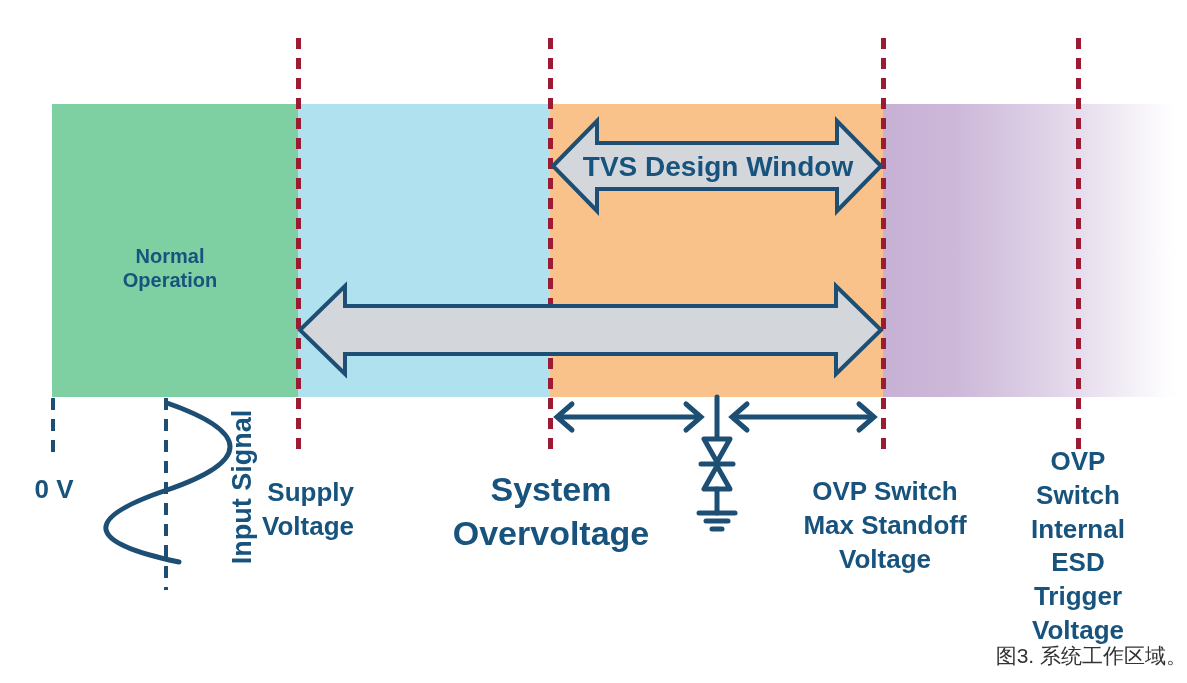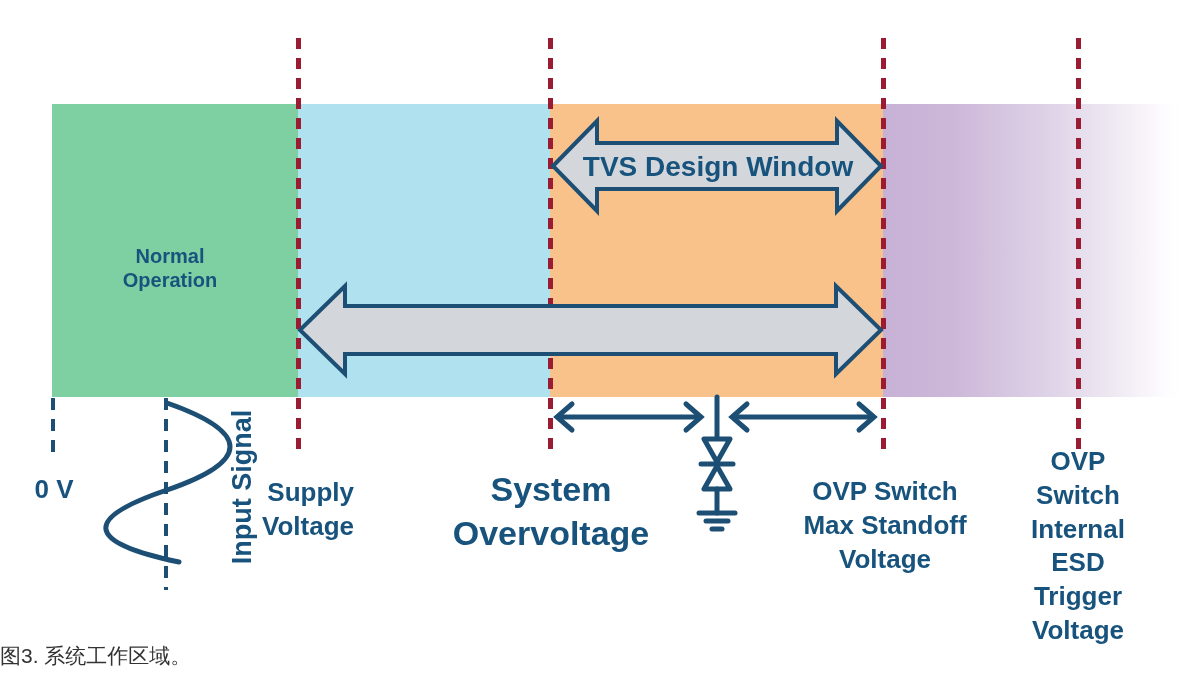--- a/index.html
+++ b/index.html
@@ -30,21 +30,21 @@
   .lbl-normal{left:170px;top:268px;font-size:20px;line-height:1.2;}
   .lbl-tvs{left:718px;top:167px;font-size:28px;white-space:nowrap;text-align:center;}
   .lbl-ovp{left:591px;top:330px;font-size:29px;white-space:nowrap;}
   .lbl-0v{left:54px;top:490px;font-size:26px;white-space:nowrap;text-align:center;}
   .lbl-supply{left:308px;top:510px;font-size:26px;text-align:right;}
   .lbl-system{left:551px;top:511px;font-size:34px;}
   .lbl-ovpmax{left:885px;top:526px;font-size:26px;}
   .lbl-esd{left:1078px;top:546px;font-size:26px;}
   .lbl-input{left:243px;top:487px;font-size:27px;white-space:nowrap;
     transform:translate(-50%,-50%) rotate(-90deg);}
-  .caption{position:absolute;left:0;top:642px;width:100%;text-align:left;
+  .caption{position:absolute;left:0;top:642px;width:100%;text-align:right;
     font-size:21px;color:#333333;font-weight:normal;}
 </style>
 </head>
 <body>
 
 <div class="canvas">
 
   <div class="region region-normal"></div>
   <div class="region region-supply"></div>
   <div class="region region-tvs"></div>

